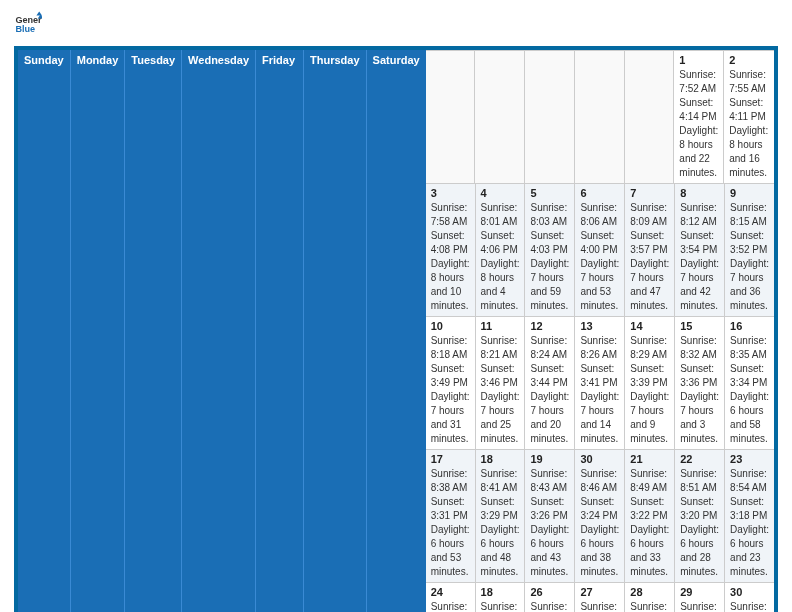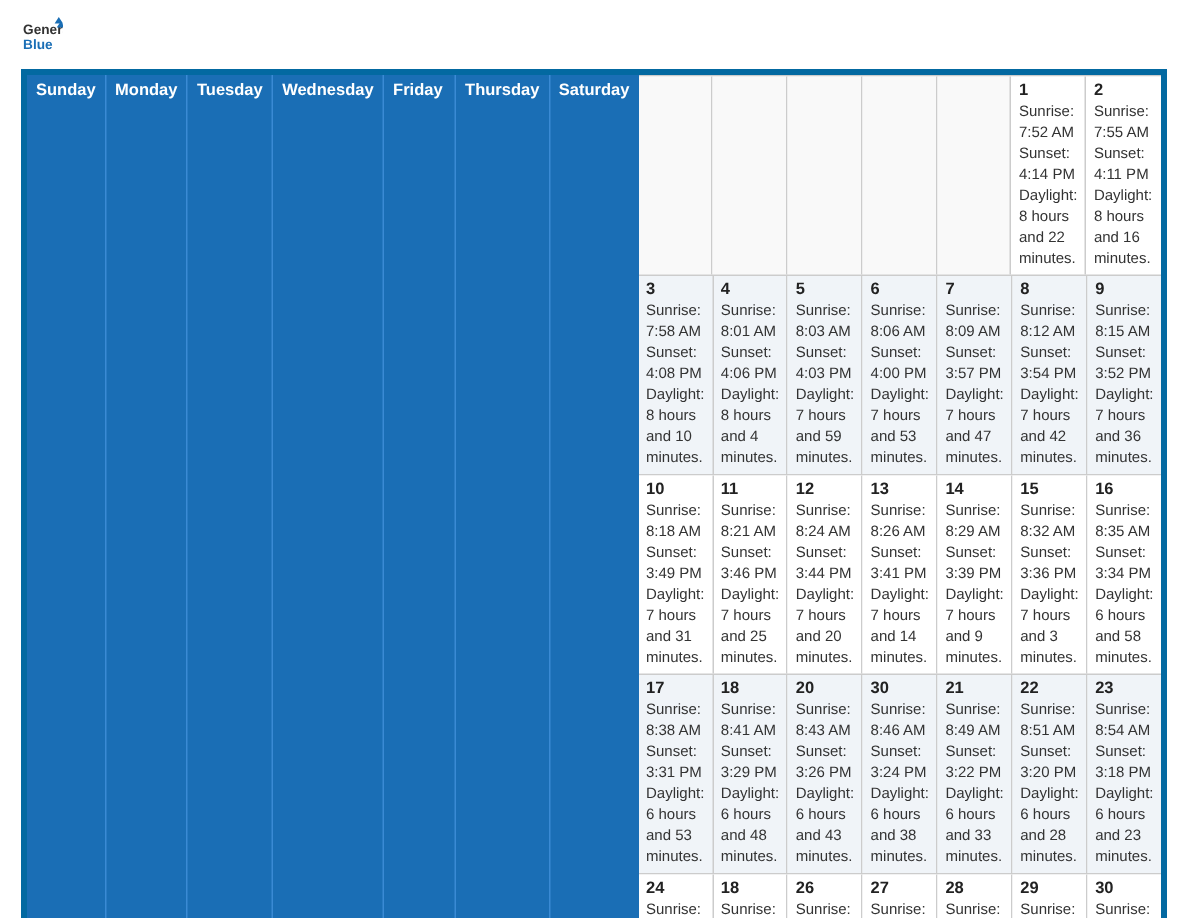--- a/index.html
+++ b/index.html
@@ -217,21 +217,21 @@
         <div class="cal-row">
           <div class="cal-cell alt-row">
             <span class="day-number">17</span>
             <div class="day-info">Sunrise: 8:38 AM<br>Sunset: 3:31 PM<br>Daylight: 6 hours<br>and 53 minutes.</div>
           </div>
           <div class="cal-cell alt-row">
             <span class="day-number">18</span>
             <div class="day-info">Sunrise: 8:41 AM<br>Sunset: 3:29 PM<br>Daylight: 6 hours<br>and 48 minutes.</div>
           </div>
           <div class="cal-cell alt-row">
-            <span class="day-number">20</span>
+            <span class="day-number">19</span>
             <div class="day-info">Sunrise: 8:43 AM<br>Sunset: 3:26 PM<br>Daylight: 6 hours<br>and 43 minutes.</div>
           </div>
           <div class="cal-cell alt-row">
             <span class="day-number">30</span>
             <div class="day-info">Sunrise: 8:46 AM<br>Sunset: 3:24 PM<br>Daylight: 6 hours<br>and 38 minutes.</div>
           </div>
           <div class="cal-cell alt-row">
             <span class="day-number">21</span>
             <div class="day-info">Sunrise: 8:49 AM<br>Sunset: 3:22 PM<br>Daylight: 6 hours<br>and 33 minutes.</div>
           </div>

